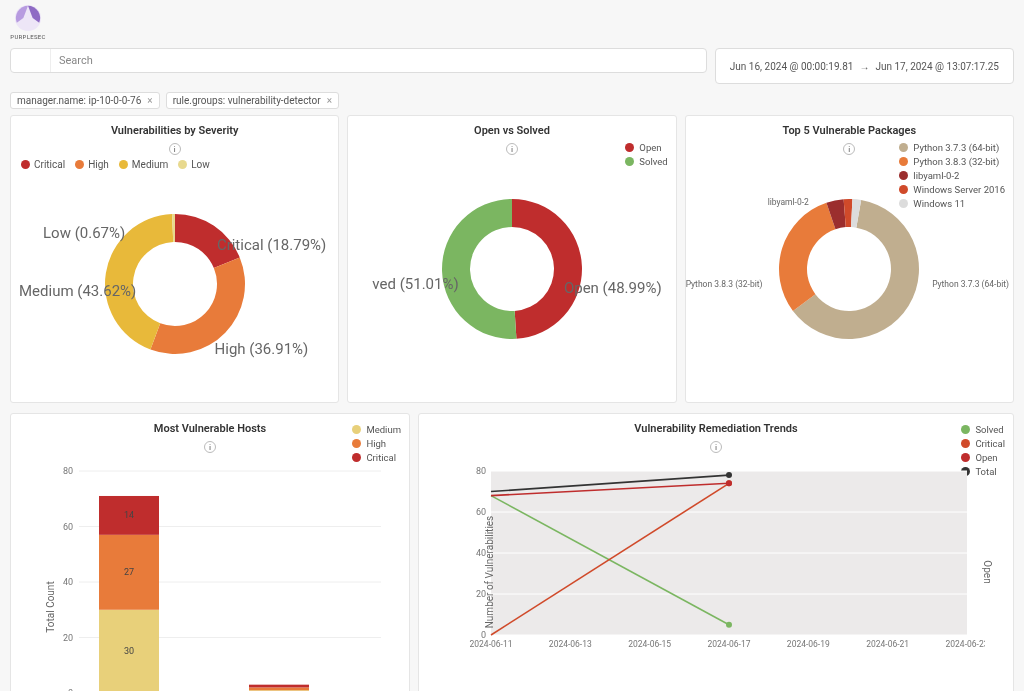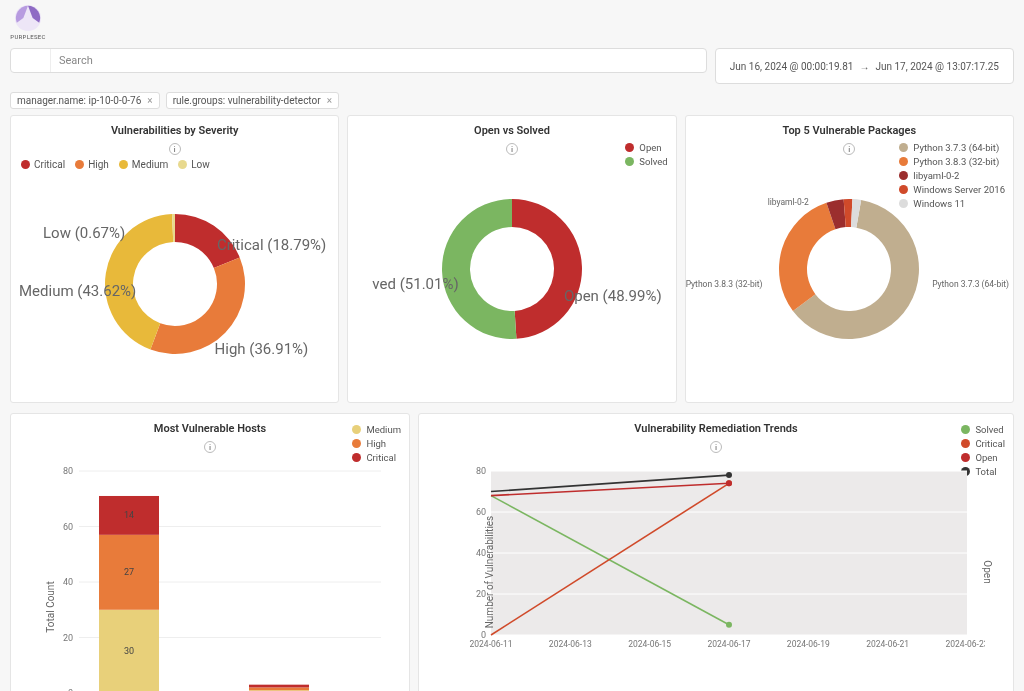--- a/index.html
+++ b/index.html
@@ -258,21 +258,21 @@
         <div class="legend-item">
           <span class="swatch" style="background:#7bb661"></span>
           <span>Solved</span>
         </div>
       </div>
     <div class="donut-wrap">
       <svg width="170" height="170" viewBox="-85 -85 170 170" id="donut-open">
           <path d="M 0 -70 A 70 70 0 0 1 4.439231004692758 69.85909552869244 L 2.6635386028156547 41.915457317215456 A 42 42 0 0 0 0 -42 Z" fill="#bf2d2d"></path>
           <path d="M 4.439231004692758 69.85909552869244 A 70 70 0 1 1 -1.7145055188062946e-14 -70 L -1.0287033112837767e-14 -42 A 42 42 0 1 0 2.6635386028156547 41.915457317215456 Z" fill="#7bb661"></path>
         </svg>
-      <span class="slice-label" style="right:4px;top:128px">Open (48.99%)</span>
+      <span class="slice-label" style="right:4px;top:120px">Open (48.99%)</span>
       <span class="slice-label" style="left:14px;top:116px">ved (51.01%)</span>
     </div>
   </div>
 
   <div class="panel">
     <div class="panel-title">
       <span>Top 5 Vulnerable Packages</span>
       <span class="info-icon">i</span>
     </div>
     <div class="legend-col" id="legend-packages">

